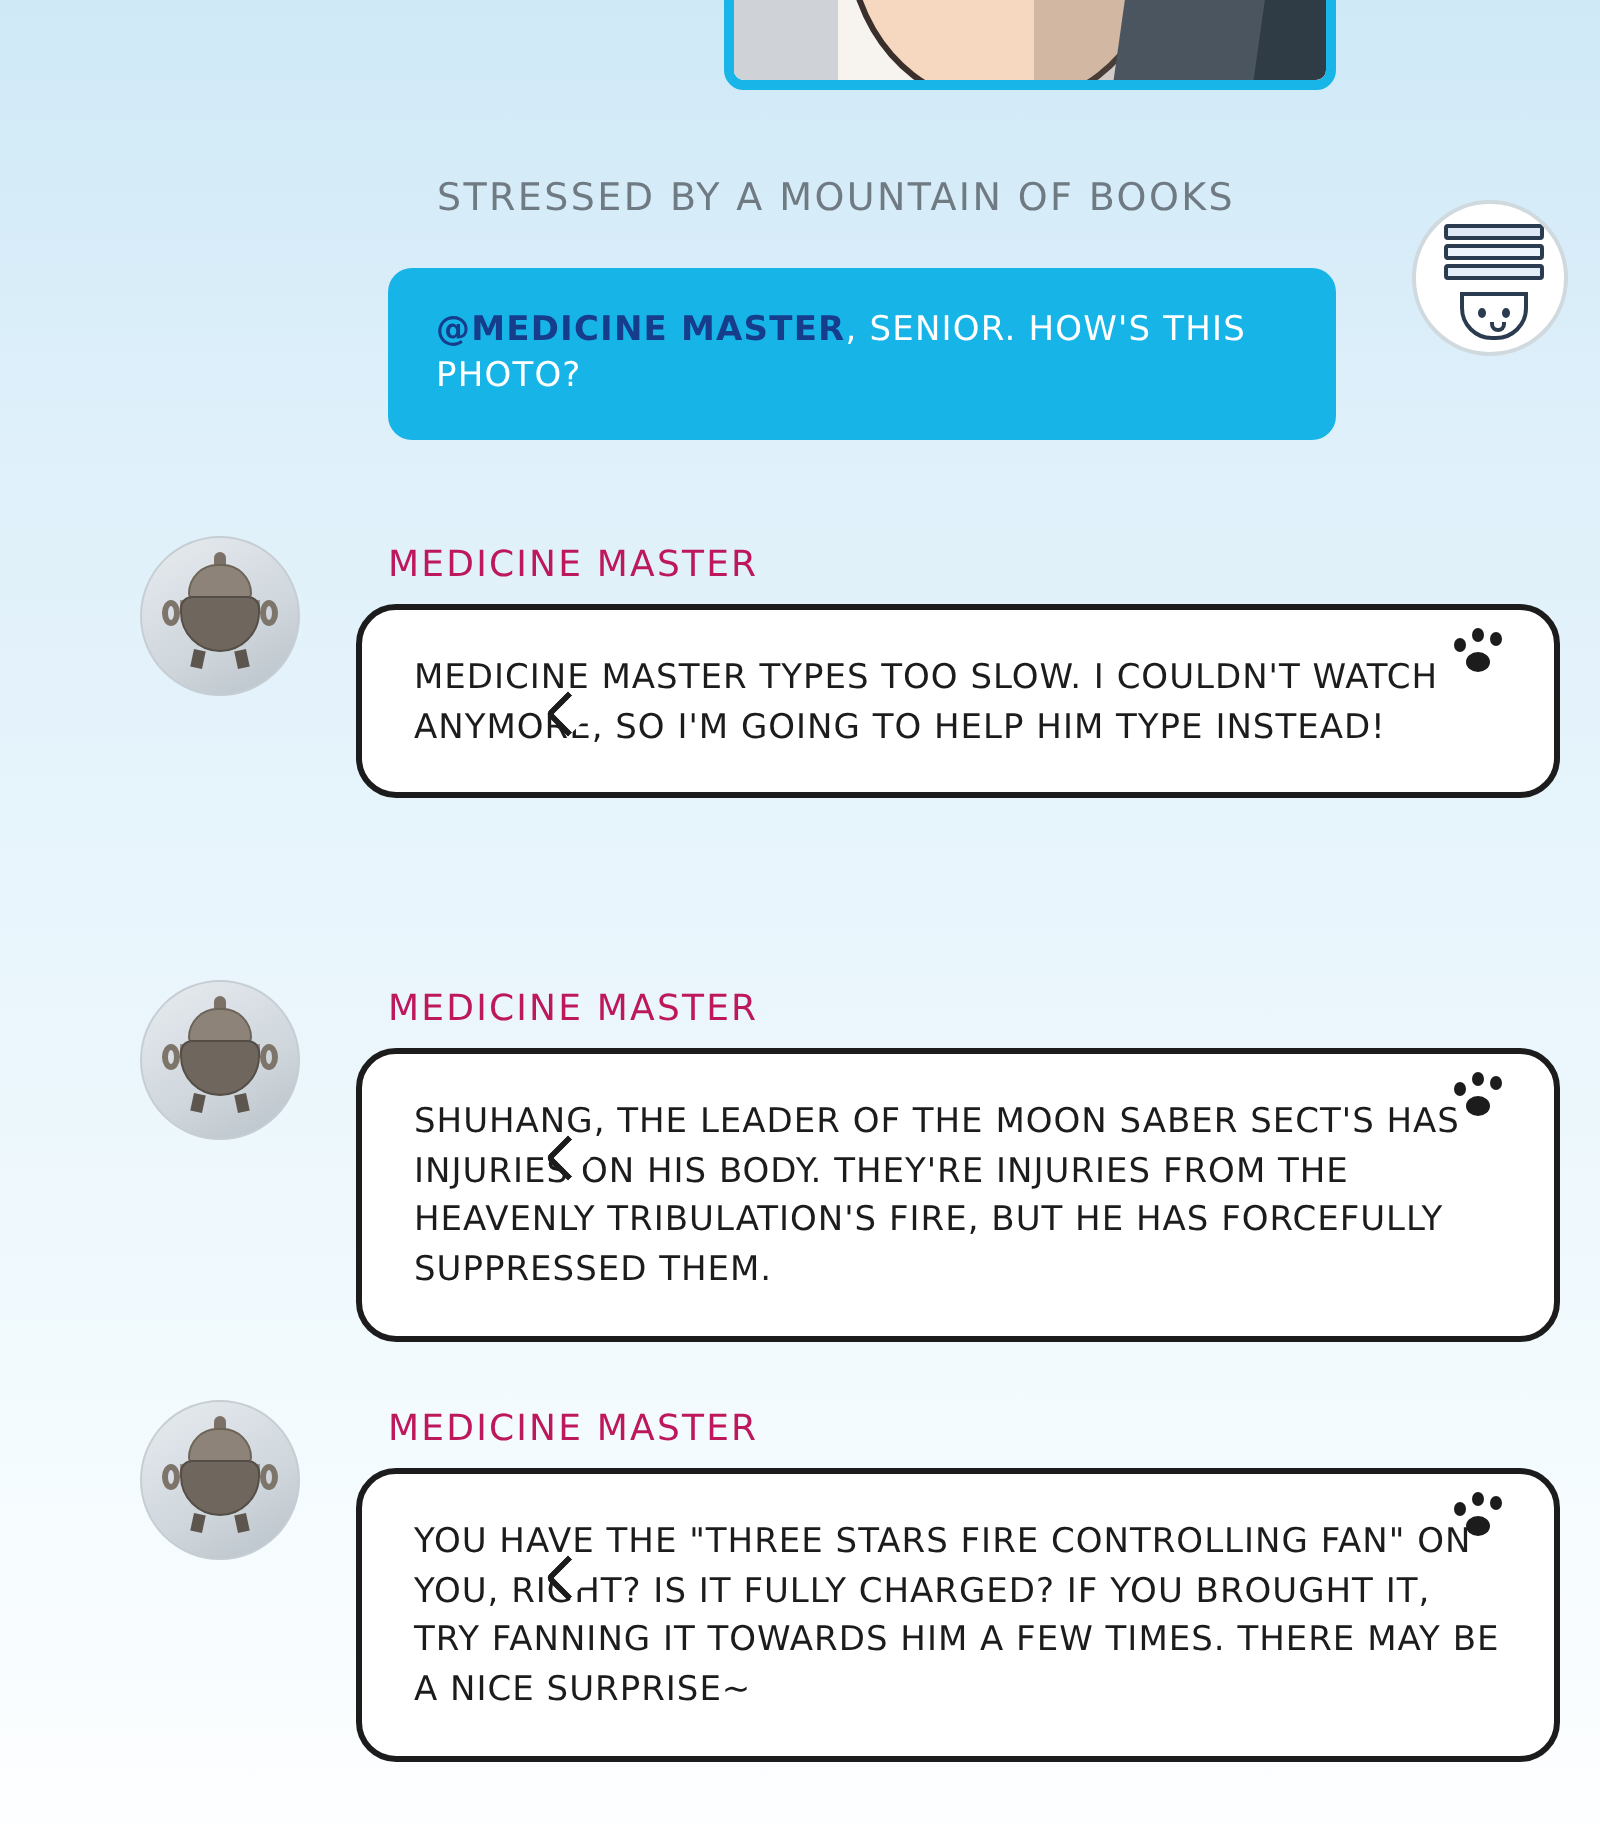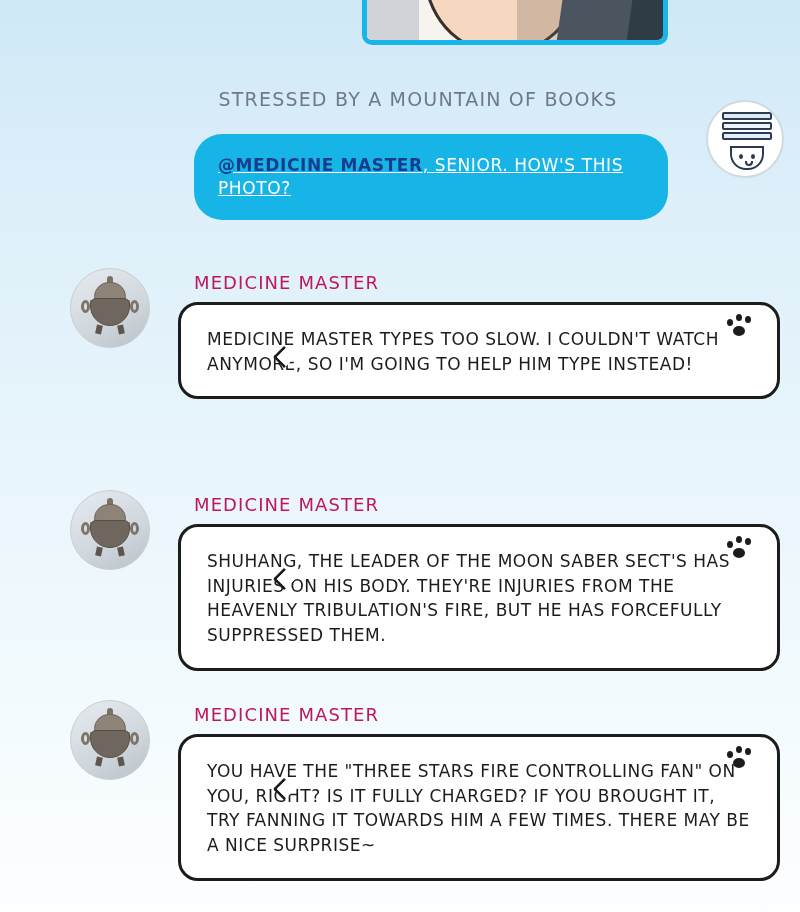--- a/index.html
+++ b/index.html
@@ -67,27 +67,26 @@
   .self-row {
     position: absolute;
     left: 0; right: 0; top: 134px;
     height: 110px;
   }
   .self-bubble {
     position: absolute;
     left: 194px; top: 0;
     width: 474px;
     background: #17b4e8;
-    border-radius: 28px;
+    border-radius: 12px;
     padding: 20px 24px;
     color: #ffffff;
     font-size: 17px;
     letter-spacing: 0.6px;
     line-height: 1.35;
-    text-decoration: underline;
   }
   .self-bubble .mention { color: #163d8c; font-weight: 700; }
   .self-tail {
     position: absolute;
     right: 0px; top: 18px;
     width: 26px; height: 26px;
     background: #17b4e8;
     clip-path: polygon(0 0, 100% 18%, 0 100%);
   }
   .self-avatar {

